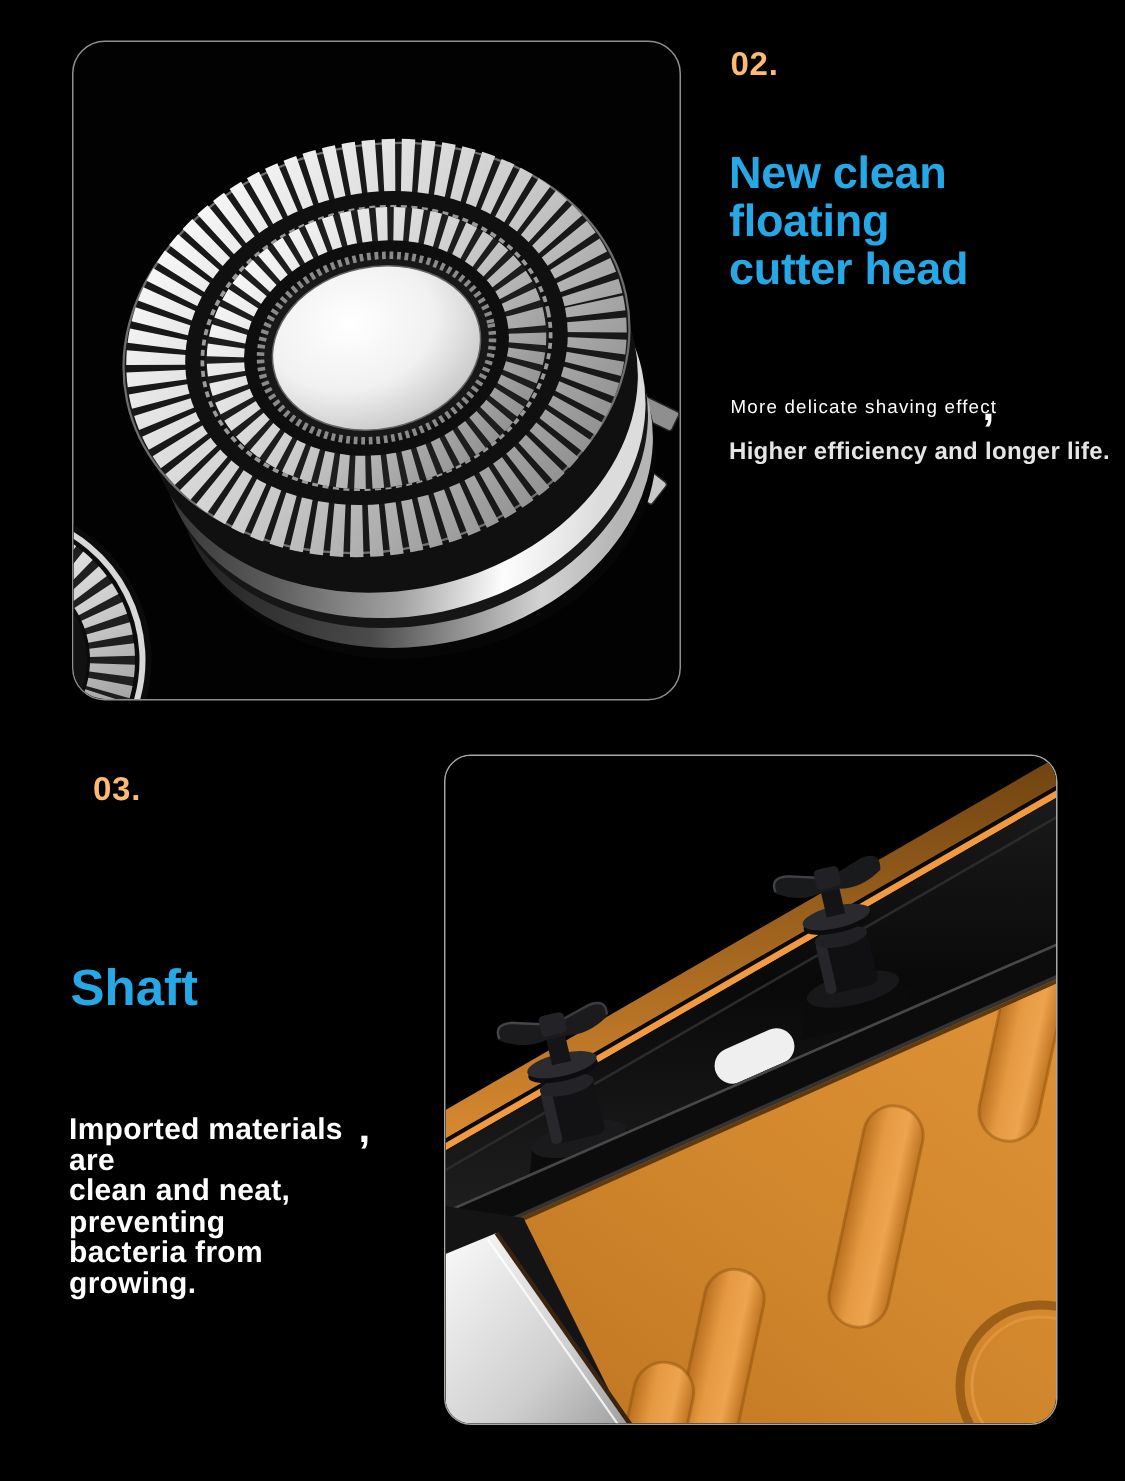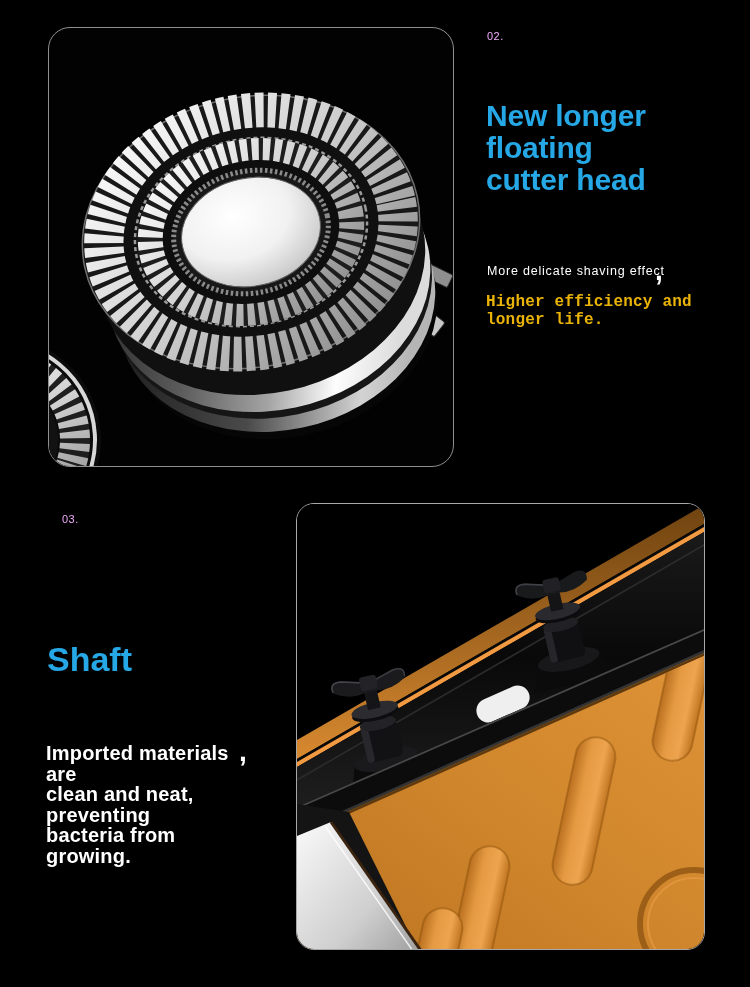--- a/index.html
+++ b/index.html
@@ -2,32 +2,32 @@
 <html style="--accent: #25a8e5;"><head>
 <meta charset="utf-8">
 <style>
   html,body{margin:0;padding:0;background:#000;}
   .page{position:relative;width:750px;height:987px;background:#000;overflow:hidden;
         font-family:"Liberation Sans","DejaVu Sans",sans-serif;}
   .card{position:absolute;overflow:hidden;background:#020202;border:1px solid #8f8f8f;}
   .card svg{position:absolute;left:0;top:0;display:block;}
   .card-top{left:48px;top:27px;width:404px;height:438px;border-radius:22px;}
   .card-bottom{left:296px;top:503px;width:407px;height:445px;border-radius:18px;border-color:#a8a8a8;}
-  .num{position:absolute;color:#f0abfc;font-size:11px;font-weight:400;letter-spacing:.5px;}
+  .num{position:absolute;color:#fdba74;font-size:22px;font-weight:700;letter-spacing:.5px;}
   .num-02{left:487px;top:30px;}
   .num-03{left:50px;top:513px;margin-left:12px;}
   .headline{position:absolute;left:486px;top:100px;color:var(--accent,#25a8e5);
             font-size:30px;line-height:32px;font-weight:700;white-space:pre-line;letter-spacing:-.2px;}
   .sub-small{position:absolute;left:487px;top:264px;color:#fff;font-size:12.5px;
              font-weight:400;letter-spacing:.8px;}
   .quote{position:absolute;color:#fff;font-size:28px;font-weight:700;line-height:10px;}
   .quote-1{left:655px;top:266px;}
   .quote-2{left:239px;top:747px;}
-  .sub-big{position:absolute;left:486px;top:293px;color:#eab308;font-size:16px;
-           font-weight:700;letter-spacing:.2px;font-family:Liberation Mono, monospace;}
+  .sub-big{position:absolute;left:486px;top:293px;color:#e5e5e5;font-size:16px;
+           font-weight:700;letter-spacing:.2px;}
   .pvc{position:absolute;left:46px;top:589px;color:var(--accent,#25a8e5);
        font-size:48px;line-height:48px;font-weight:700;}
   .shaft{position:absolute;left:47px;top:641px;color:var(--accent,#25a8e5);
          font-size:34px;line-height:36px;font-weight:700;}
   .desc{position:absolute;left:46px;top:743px;color:#fff;font-size:20px;line-height:20.5px;
         font-weight:700;white-space:pre-line;letter-spacing:.2px;width:210px;}
 </style>
 </head>
 <body>
 
@@ -99,21 +99,21 @@
         <ellipse rx="100" ry="79" fill="none" stroke="url(#t-blade)" stroke-width="28" stroke-dasharray="7 4"></ellipse>
         <ellipse rx="84" ry="66" fill="none" stroke="#0e0e0e" stroke-width="10"></ellipse>
         <ellipse rx="78" ry="61" fill="none" stroke="#8a8a8a" stroke-width="5" stroke-dasharray="2.5 2.5"></ellipse>
         <ellipse rx="70" ry="54" fill="url(#t-dome)" stroke="#636363" stroke-width="1"></ellipse>
         <ellipse rx="170" ry="135" fill="url(#t-vign)"></ellipse>
       </g>
     </svg>
   </div>
 
   <div class="num num-02">02.</div>
-  <div class="headline">New longer
+  <div class="headline">New clean
 floating
 cutter head</div>
   <div class="sub-small">More delicate shaving effect</div>
   <div class="quote quote-1">,</div>
   <div class="sub-big">Higher efficiency and longer life.</div>
 
   <div class="num num-03">03.</div>
   <div class="shaft">Shaft</div>
   <div class="desc">Imported materials are
 clean and neat, preventing

